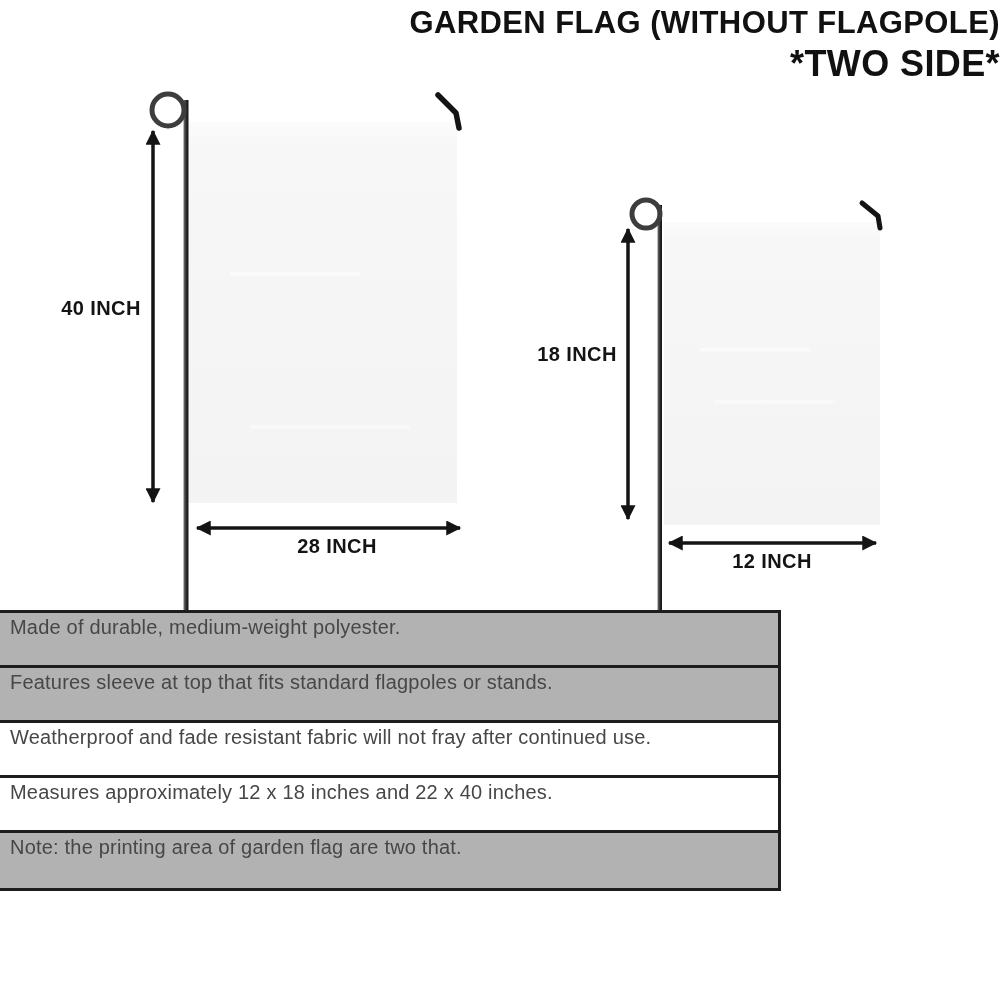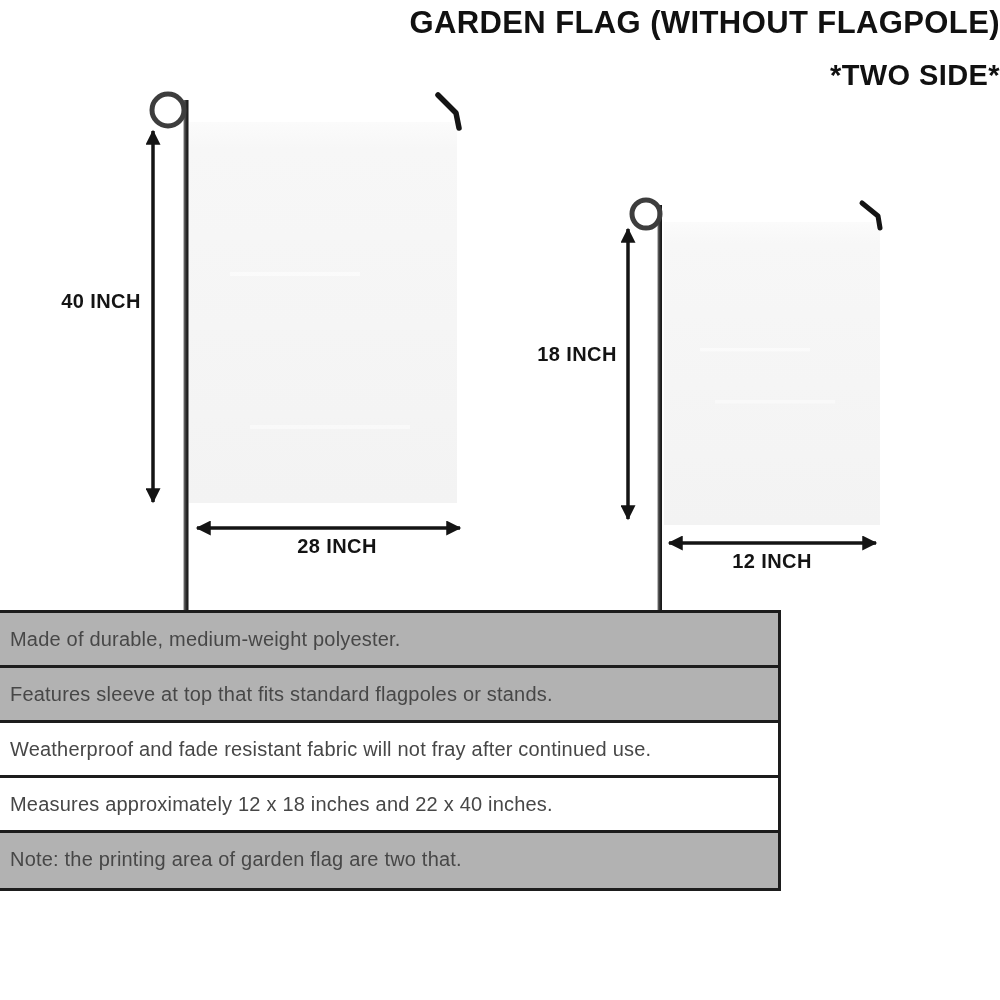--- a/index.html
+++ b/index.html
@@ -17,58 +17,58 @@
     position: absolute;
     top: 4px; left: 0;
     width: 100%;
     text-align: right;
     color: #111111;
     font-weight: 800;
     letter-spacing: 0.4px;
     line-height: 1.22;
   }
   .header .line1 { font-size: 31px; }
-  .header .line2 { font-size: 29px; margin-top: 16px; }
+  .header .line2 { font-size: 36px; }
 
   
   .diagram-svg {
     position: absolute;
     left: 0; top: 0;
     width: 1000px; height: 1000px;
   }
 
   
   .dim-label {
     position: absolute;
     transform: translate(-50%, -50%);
     font-size: 20px;
     font-weight: 700;
     color: #141414;
     letter-spacing: 0.4px;
     white-space: nowrap;
   }
-  .lbl-40 { left: 101px; top: 301px; }
+  .lbl-40 { left: 101px; top: 308px; }
   .lbl-28 { left: 337px; top: 546px; }
   .lbl-18 { left: 577px; top: 354px; }
   .lbl-12 { left: 772px; top: 561px; }
 
   
   .features {
     position: absolute;
     left: 0;
     top: 610px;
     width: 778px;
     border: 3px solid #1d1d1d;
     border-left: none;
     box-sizing: content-box;
   }
   .feature-row {
     height: 55px;
     box-sizing: border-box;
-    padding: 15px 12px 0 10px;
+    padding: 3px 12px 0 10px;
     font-size: 20px;
     color: #474747;
     letter-spacing: 0.2px;
     background: #ffffff;
   }
   .feature-row.shaded { background: #b2b2b2; }
   .feature-row:not(:last-child) { border-bottom: 3px solid #1d1d1d; }
 </style>
 </head>
 <body>

